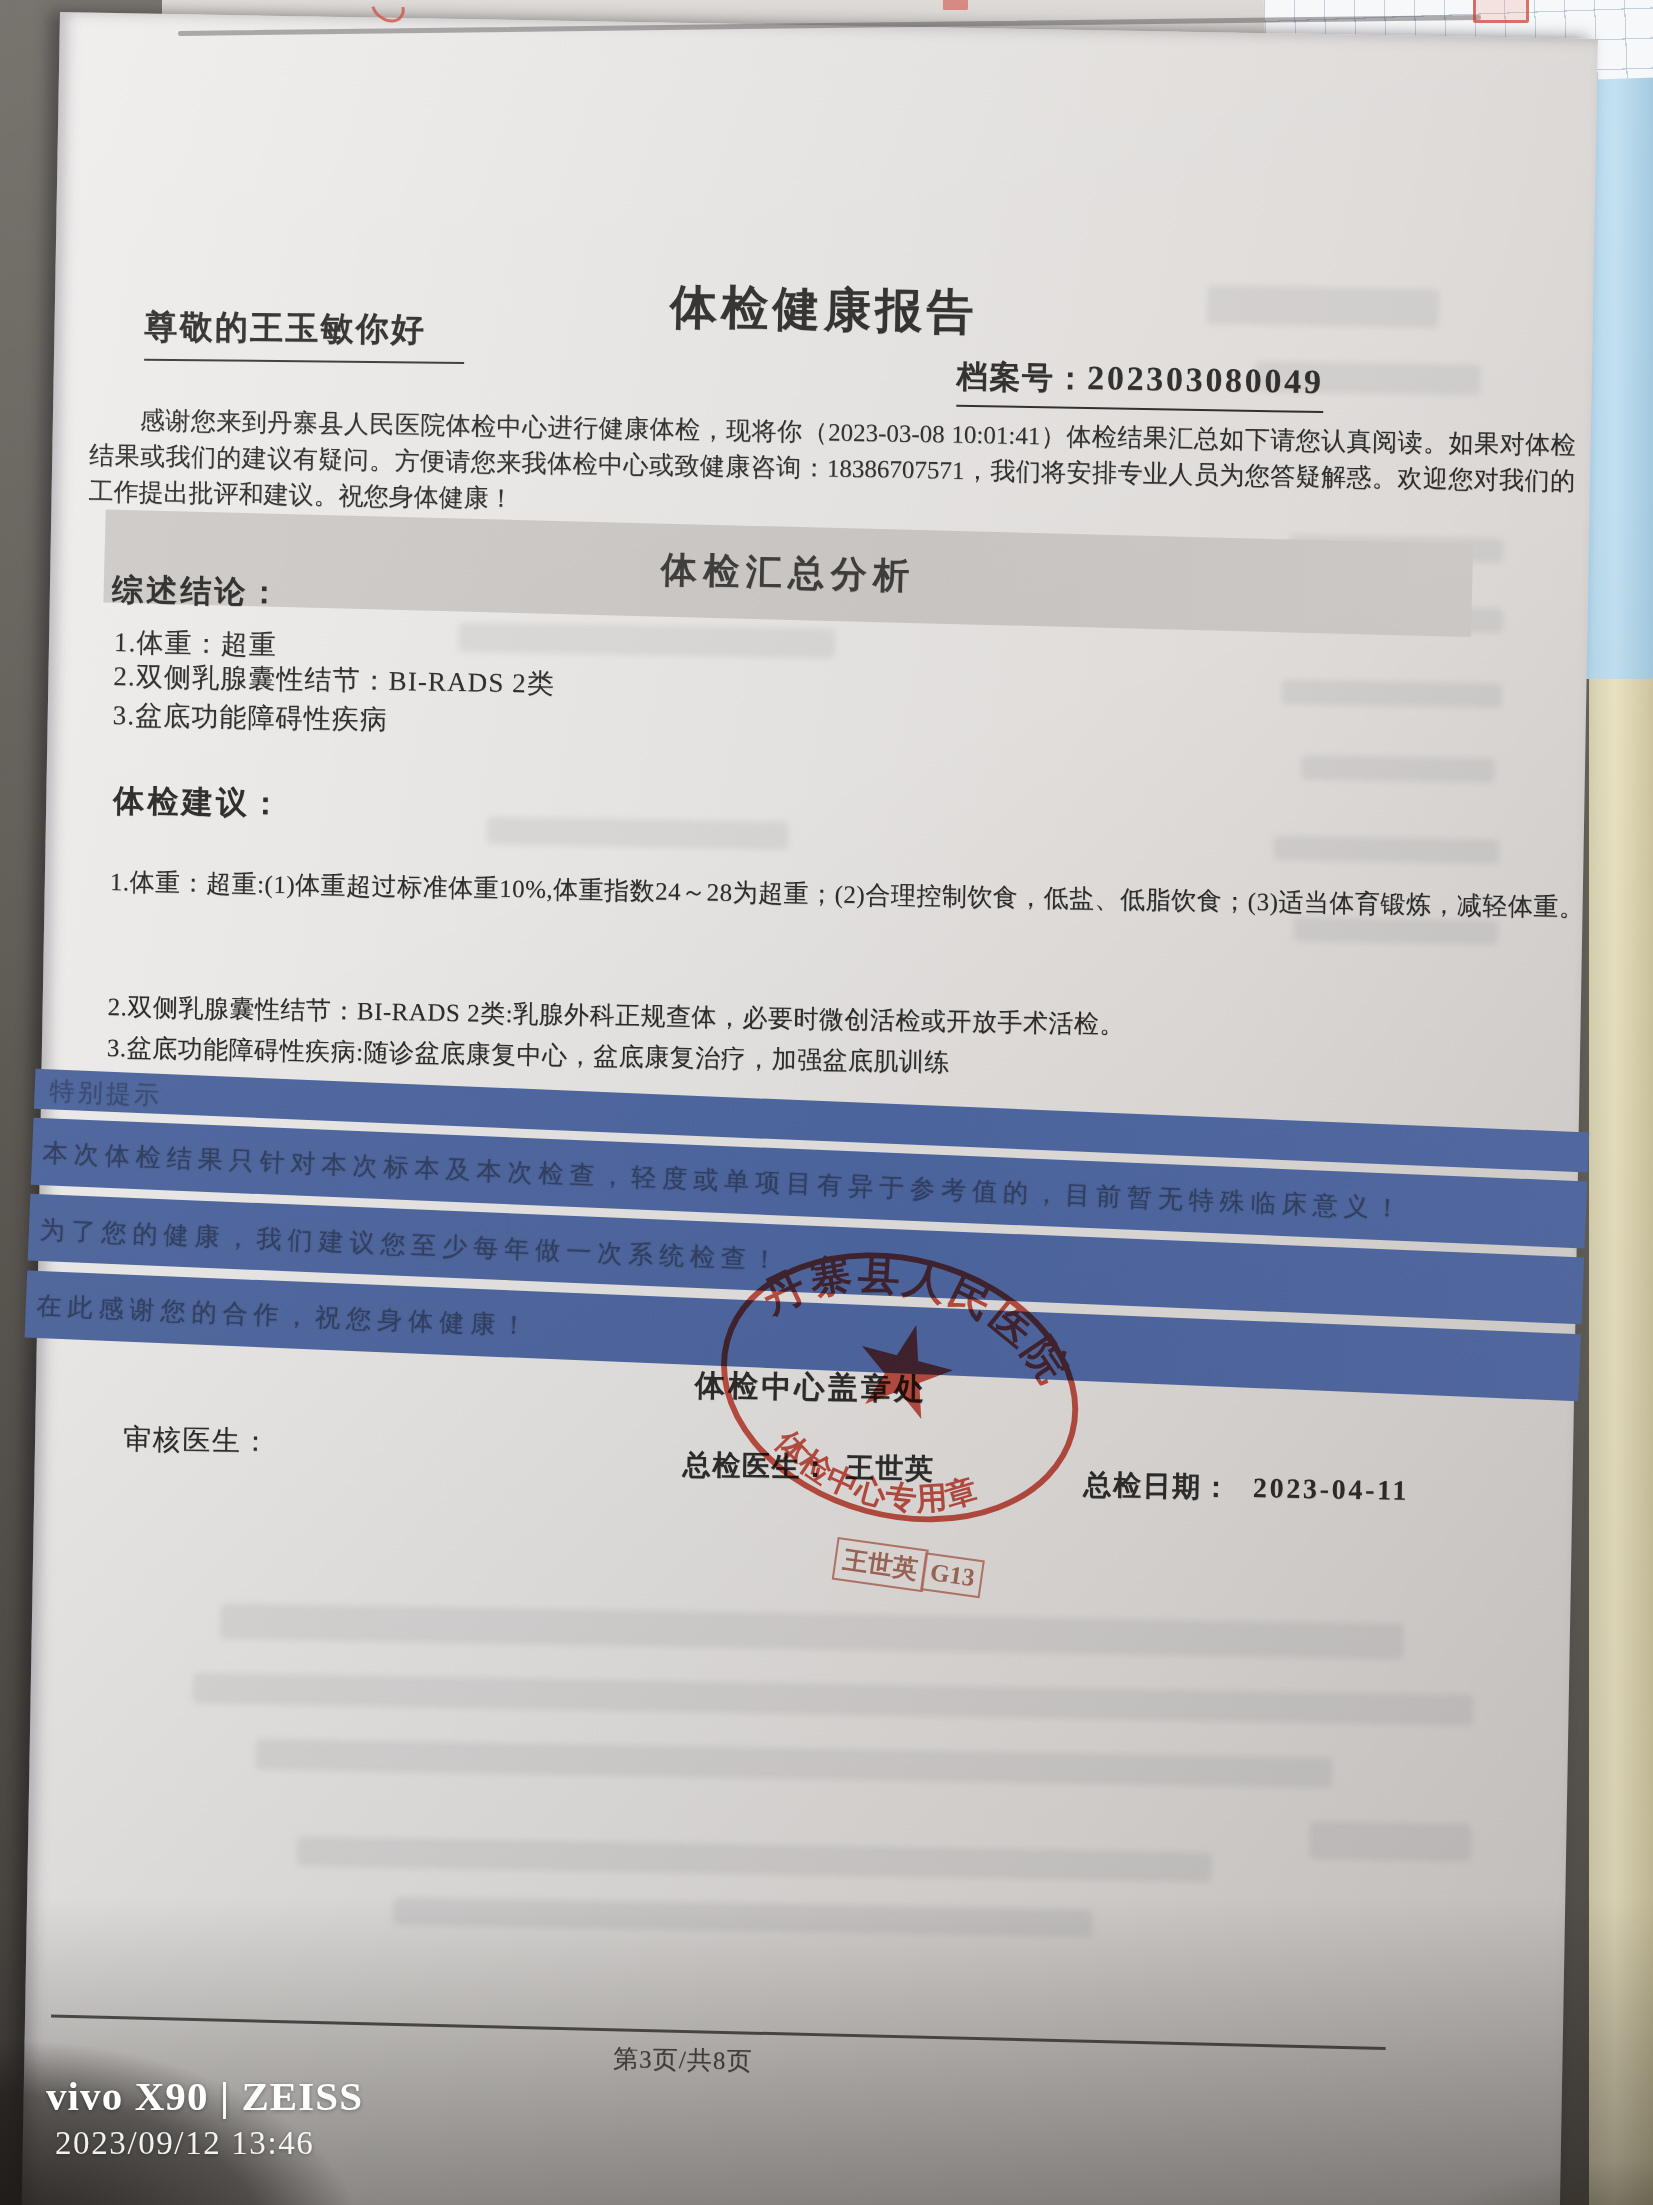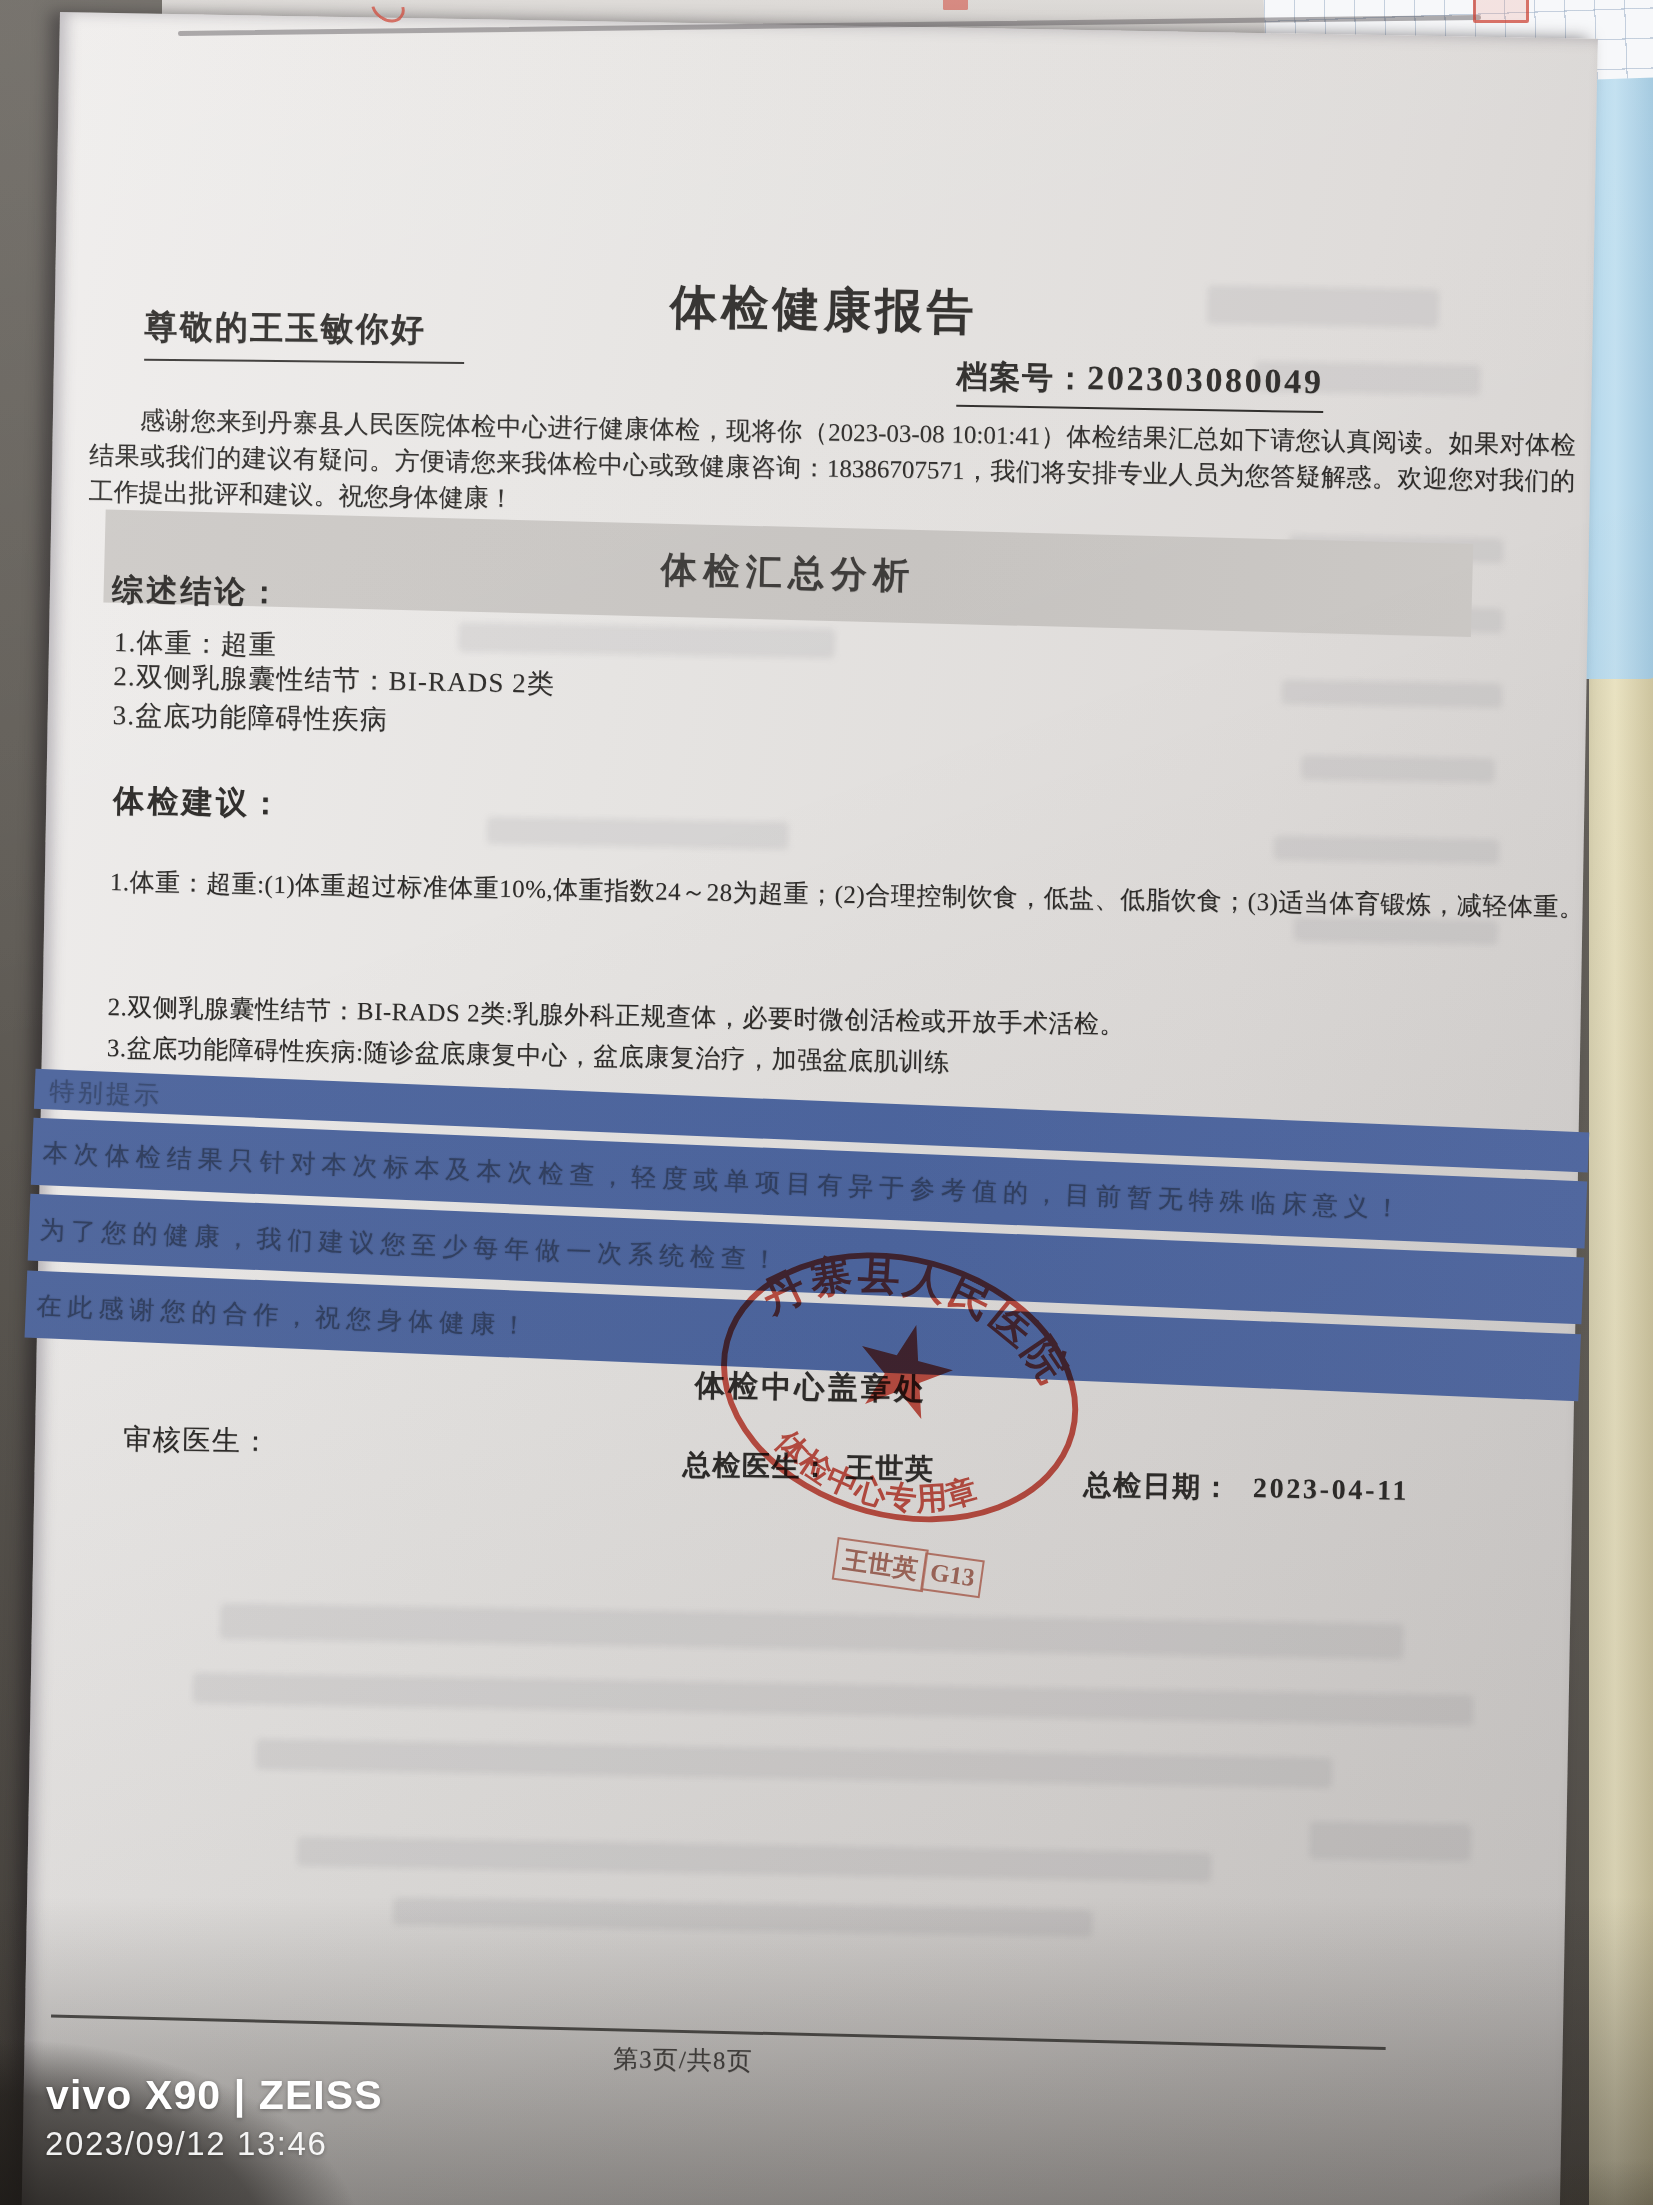--- a/index.html
+++ b/index.html
@@ -78,23 +78,23 @@
   
   .smudge{background:rgba(105,108,118,.12);filter:blur(3.2px);border-radius:5.4px;}
   
   .overlay{left:0;top:0;width:1654px;height:2205px;z-index:5;pointer-events:none;
     background:
       radial-gradient(ellipse 485px 280px at 0% 102%,rgba(28,25,22,.92),rgba(28,25,22,.55) 55%,transparent 75%),
       radial-gradient(ellipse 377px 162px at 100% 103%,rgba(50,44,30,.5),transparent 70%),
       linear-gradient(to bottom,transparent 86%,rgba(35,31,27,.42) 100%),
       linear-gradient(160deg,rgba(255,253,250,.10) 0%,rgba(0,0,0,0) 38%,rgba(22,20,18,.12) 100%);}
   
-  .wm{z-index:6;color:#fff;font-family:Liberation Sans, sans-serif;}
+  .wm{z-index:6;color:#fff;font-family:Liberation Serif, serif;}
   .wm-device{left:46px;top:2072px;font-size:41px;font-weight:bold;letter-spacing:1.1px;text-shadow:0 1.1px 4.3px rgba(0,0,0,.35);}
-  .wm-date{left:45px;top:2125px;font-size:33px;font-weight:400;opacity:.92;letter-spacing:1.6px;text-shadow:0 1.1px 4.3px rgba(0,0,0,.35);}
+  .wm-date{left:55px;top:2125px;font-size:33px;font-weight:400;opacity:.92;letter-spacing:1.6px;text-shadow:0 1.1px 4.3px rgba(0,0,0,.35);}
 </style>
 </head>
 <body>
 
 <div class="abs beige-strip"></div>
 <div class="abs blue-folder"></div>
 <div class="abs grid-paper"></div>
 <div class="abs top-page-strip"></div>
 <div class="abs top-gap-line"></div>
 <div class="abs frag frag-arc"></div>

